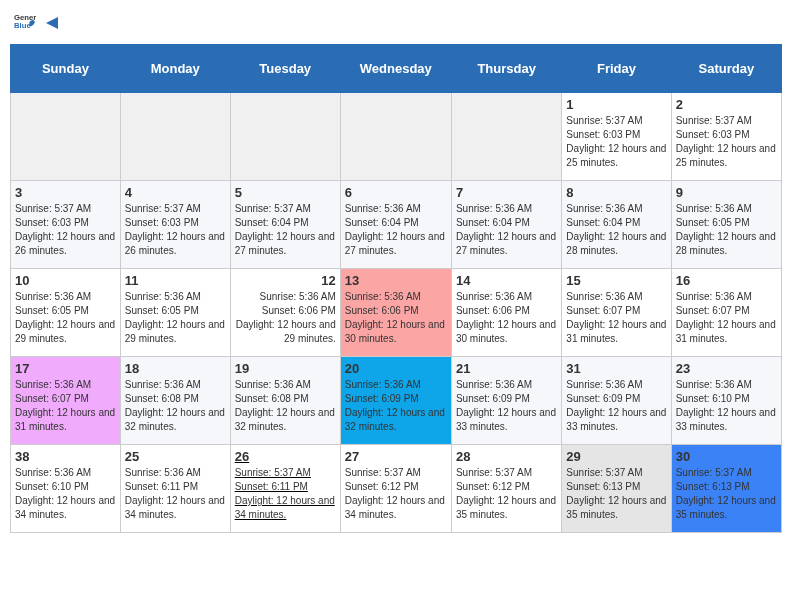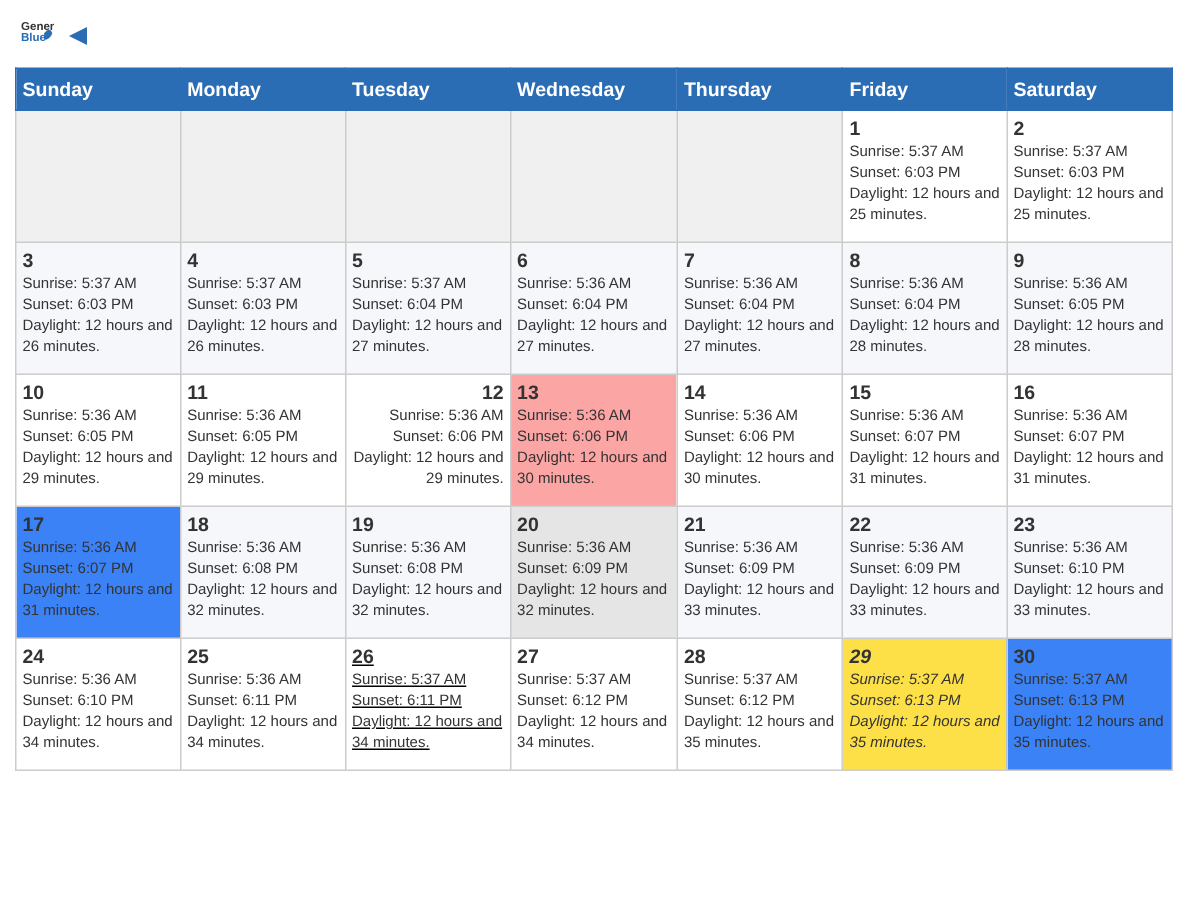--- a/index.html
+++ b/index.html
@@ -41,22 +41,22 @@
     .calendar {
       width: 100%;
       border-collapse: collapse;
       border: 1px solid #ccc;
     }
     .calendar th {
       background: #2a6db5;
       color: #fff;
       font-size: 13px;
       font-weight: bold;
-      padding: 6px 4px;
-      text-align: left;
+      padding: 16px 4px;
+      text-align: center;
       border: 1px solid #2a6db5;
     }
     .calendar td {
       vertical-align: top;
       padding: 4px;
       font-size: 10.5px;
       border: 1px solid #ccc;
       background: #fff;
       width: 113px;
       min-height: 80px;
@@ -258,21 +258,21 @@
         <td style="background: rgb(255, 255, 255);">
           <span class="day-number">16</span>
           <div class="day-info">
             <div>Sunrise: 5:36 AM</div>
             <div>Sunset: 6:07 PM</div>
             <div>Daylight: 12 hours and 31 minutes.</div>
           </div>
         </td>
       </tr>
       <tr>
-        <td style="background: #3b82f6;">
+        <td style="background: #f0abfc;">
           <span class="day-number">17</span>
           <div class="day-info">
             <div>Sunrise: 5:36 AM</div>
             <div>Sunset: 6:07 PM</div>
             <div>Daylight: 12 hours and 31 minutes.</div>
           </div>
         </td>
         <td style="background: rgb(245, 247, 251);">
           <span class="day-number">18</span>
           <div class="day-info">
@@ -282,56 +282,56 @@
           </div>
         </td>
         <td style="background: rgb(245, 247, 251);">
           <span class="day-number">19</span>
           <div class="day-info">
             <div>Sunrise: 5:36 AM</div>
             <div>Sunset: 6:08 PM</div>
             <div>Daylight: 12 hours and 32 minutes.</div>
           </div>
         </td>
-        <td style="background: #e5e5e5;">
+        <td style="background: #0ea5e9;">
           <span class="day-number">20</span>
           <div class="day-info">
             <div>Sunrise: 5:36 AM</div>
             <div>Sunset: 6:09 PM</div>
             <div>Daylight: 12 hours and 32 minutes.</div>
           </div>
         </td>
         <td style="background: rgb(245, 247, 251);">
           <span class="day-number">21</span>
           <div class="day-info">
             <div>Sunrise: 5:36 AM</div>
             <div>Sunset: 6:09 PM</div>
             <div>Daylight: 12 hours and 33 minutes.</div>
           </div>
         </td>
         <td style="background: rgb(245, 247, 251);">
-          <span class="day-number">22</span>
+          <span class="day-number">31</span>
           <div class="day-info">
             <div>Sunrise: 5:36 AM</div>
             <div>Sunset: 6:09 PM</div>
             <div>Daylight: 12 hours and 33 minutes.</div>
           </div>
         </td>
         <td style="background: rgb(245, 247, 251);">
           <span class="day-number">23</span>
           <div class="day-info">
             <div>Sunrise: 5:36 AM</div>
             <div>Sunset: 6:10 PM</div>
             <div>Daylight: 12 hours and 33 minutes.</div>
           </div>
         </td>
       </tr>
       <tr>
         <td style="background: rgb(255, 255, 255);">
-          <span class="day-number">24</span>
+          <span class="day-number">38</span>
           <div class="day-info">
             <div>Sunrise: 5:36 AM</div>
             <div>Sunset: 6:10 PM</div>
             <div>Daylight: 12 hours and 34 minutes.</div>
           </div>
         </td>
         <td style="background: rgb(255, 255, 255);">
           <span class="day-number">25</span>
           <div class="day-info">
             <div>Sunrise: 5:36 AM</div>
@@ -356,21 +356,21 @@
           </div>
         </td>
         <td style="background: rgb(255, 255, 255);">
           <span class="day-number">28</span>
           <div class="day-info">
             <div>Sunrise: 5:37 AM</div>
             <div>Sunset: 6:12 PM</div>
             <div>Daylight: 12 hours and 35 minutes.</div>
           </div>
         </td>
-        <td style="background: #fde047; font-style: italic;">
+        <td style="background: #e5e5e5;">
           <span class="day-number">29</span>
           <div class="day-info">
             <div>Sunrise: 5:37 AM</div>
             <div>Sunset: 6:13 PM</div>
             <div>Daylight: 12 hours and 35 minutes.</div>
           </div>
         </td>
         <td style="background: #3b82f6;">
           <span class="day-number">30</span>
           <div class="day-info">

